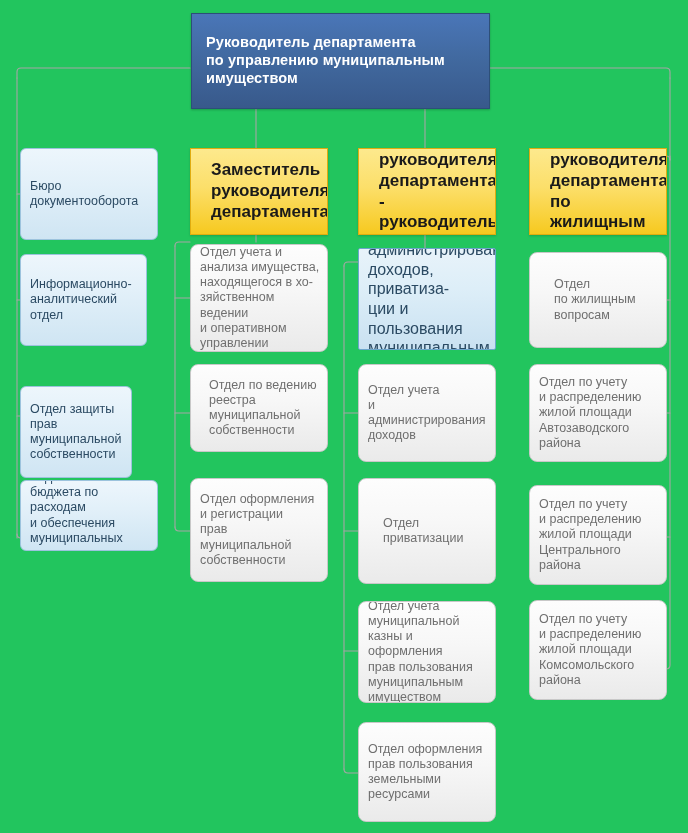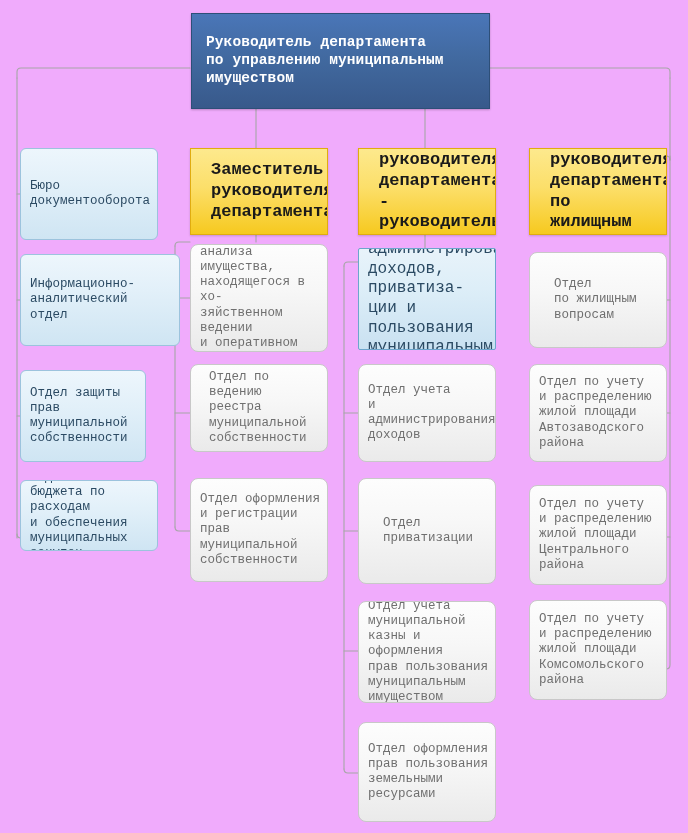--- a/index.html
+++ b/index.html
@@ -8,22 +8,21 @@
     background: #ffffff;
   }
   body {
     font-family: "Liberation Sans", "DejaVu Sans", sans-serif;
   }
   #chart-root {
     position: relative;
     width: 688px;
     height: 833px;
     overflow: hidden;
-    background: #f0abfc;
-    font-family: Liberation Mono, monospace;
+    background: #22c55e;
   }
   #connector-layer {
     position: absolute;
     left: 0;
     top: 0;
     width: 688px;
     height: 833px;
     pointer-events: none;
   }
   .node {
@@ -158,27 +157,27 @@
     <span class="node-label">Руководитель департамента
 по управлению муниципальным
 имуществом</span>
   </div>
 
   <div class="node blue" style="left:20px; top:148px; width:138px; height:92px;">
     <span class="node-label">Бюро
 документооборота</span>
   </div>
 
-  <div class="node blue" style="left:20px; top:254px; width:160px; height:92px;">
+  <div class="node blue" style="left:20px; top:254px; width:127px; height:92px;">
     <span class="node-label">Информационно-
 аналитический
 отдел</span>
   </div>
 
-  <div class="node blue" style="left:20px; top:370px; width:126px; height:92px;justify-content:center;">
+  <div class="node blue" style="left:20px; top:386px; width:112px; height:92px;justify-content:center;">
     <span class="node-label">Отдел защиты
 прав муниципальной
 собственности</span>
   </div>
 
   <div class="node blue" style="left:20px; top:480px; width:138px; height:71px;">
     <span class="node-label">Отдел исполнения
 бюджета по
 расходам
 и обеспечения

